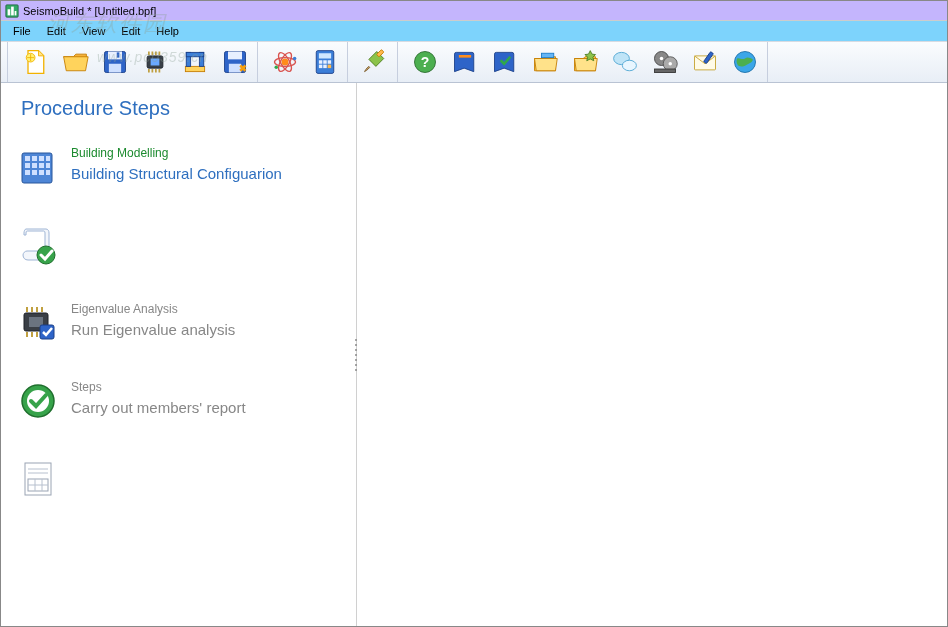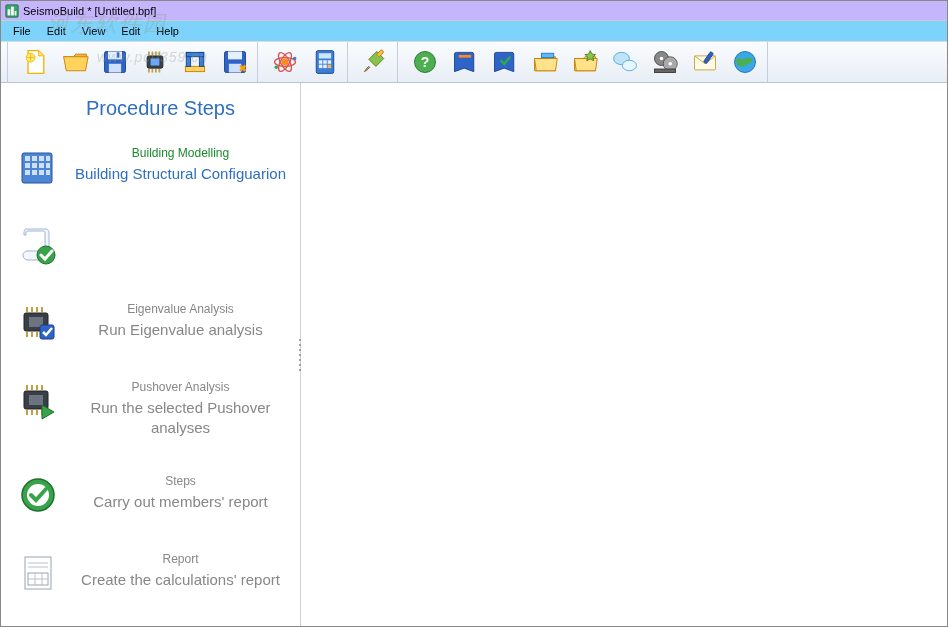--- a/index.html
+++ b/index.html
@@ -7,21 +7,21 @@
 .window { width: 100%; height: 100%; display: flex; flex-direction: column; border: 1px solid #888; }
 .titlebar { height: 20px; background: #c4b5fd; display: flex; align-items: center; padding: 0 4px; font-size: 11px; color: #000; border-bottom: 1px solid #ccc; }
 .titlebar .app-icon { width: 14px; height: 14px; margin-right: 4px; display: flex; align-items: center; justify-content: center; }
 .menubar { height: 20px; background: #7dd3fc; display: flex; align-items: center; padding: 0 4px; font-size: 11px; }
 .menubar .menu-item { padding: 2px 8px; cursor: default; }
 .toolbar { height: 42px; background: linear-gradient(#fafcfe, #e8eef6); border-top: 1px solid #d7dbe2; border-bottom: 1px solid #b9c3d3; display: flex; align-items: center; padding: 0 4px; }
 .toolbar .sep { width: 6px; height: 100%; border-left: 1px solid #c6cede; margin: 0 2px; }
 .toolbar .tb-btn { width: 38px; height: 36px; display: flex; align-items: center; justify-content: center; border: 1px solid transparent; border-radius: 3px; margin: 0 1px; cursor: default; }
 .toolbar svg { width: 28px; height: 28px; }
 .body { flex: 1; display: flex; min-height: 0; }
-.sidebar { width: 300px; background: #fff; border-right: 1px solid #d0d0d0; position: relative; padding: 14px 0 0 10px; text-align: center; }
+.sidebar { width: 356px; background: #fff; border-right: 1px solid #d0d0d0; position: relative; padding: 14px 0 0 10px; }
 .sidebar-resizer { position: absolute; right: -4px; top: 50%; transform: translateY(-50%); width: 8px; height: 60px; display: flex; flex-direction: column; align-items: center; justify-content: center; gap: 3px; }
 .sidebar-resizer .dot { width: 2px; height: 2px; background: #8a8a8a; border-radius: 50%; }
 .proc-title { color: #2e6fbf; font-size: 20px; font-weight: 400; margin: 0 0 18px 10px; }
 .step { display: flex; align-items: flex-start; padding: 8px 10px 8px 6px; margin-bottom: 20px; }
 .step-icon { width: 42px; height: 42px; flex: 0 0 42px; margin-right: 12px; display: flex; align-items: center; justify-content: center; }
 .step-icon svg { width: 40px; height: 40px; }
 .step-text { flex: 1; }
 .step-title { font-size: 12px; font-weight: 400; line-height: 1.3; }
 .step-sub { font-size: 15px; line-height: 1.35; margin-top: 2px; }
 .step.active .step-title { color: #1b8a2e; }
@@ -251,34 +251,20 @@
               <rect x="22" y="22" width="14" height="14" rx="2" fill="#2e64c8" stroke="#1a3f88"></rect>
               <path d="M25 29l3 3 6-7" stroke="#fff" stroke-width="2.5" fill="none"></path>
             </svg>
         </div>
         <div class="step-text">
           <div class="step-title">Eigenvalue Analysis</div>
           <div class="step-sub">Run Eigenvalue analysis</div>
         </div>
       </div>
 
-      <div class="step disabled">
-        <div class="step-icon">
-          <svg viewBox="0 0 40 40">
-              <rect x="6" y="10" width="24" height="18" rx="2" fill="#3a3f46" stroke="#1e2228"></rect>
-              <rect x="11" y="14" width="14" height="10" fill="#6b7480"></rect>
-              <path d="M9 9V4M14 9V4M19 9V4M24 9V4M9 29v5M14 29v5M19 29v5M24 29v5" stroke="#c0a040" stroke-width="2"></path>
-              <path d="M24 24l12 7-12 7z" fill="#37a34a" stroke="#1f6f2d"></path>
-            </svg>
-        </div>
-        <div class="step-text">
-          <div class="step-title">Pushover Analysis</div>
-          <div class="step-sub">Run the selected Pushover analyses</div>
-        </div>
-      </div>
 
       <div class="step disabled">
         <div class="step-icon">
           <svg viewBox="0 0 40 40">
               <circle cx="20" cy="20" r="16" fill="#37a34a" stroke="#1f6f2d" stroke-width="1.5"></circle>
               <circle cx="20" cy="20" r="11" fill="#fff"></circle>
               <path d="M13 20l5 5 10-11" stroke="#37a34a" stroke-width="4" fill="none" stroke-linecap="round"></path>
             </svg>
         </div>
         <div class="step-text">
@@ -292,24 +278,20 @@
           <svg viewBox="0 0 40 40">
               <rect x="7" y="4" width="26" height="32" fill="#fff" stroke="#9aa4b3"></rect>
               <line x1="10" y1="10" x2="30" y2="10" stroke="#b7c0ce"></line>
               <line x1="10" y1="14" x2="30" y2="14" stroke="#b7c0ce"></line>
               <rect x="10" y="20" width="20" height="12" fill="none" stroke="#9aa4b3"></rect>
               <line x1="10" y1="26" x2="30" y2="26" stroke="#b7c0ce"></line>
               <line x1="17" y1="20" x2="17" y2="32" stroke="#b7c0ce"></line>
               <line x1="24" y1="20" x2="24" y2="32" stroke="#b7c0ce"></line>
             </svg>
         </div>
-        <div class="step-text">
-          <div class="step-title">Report</div>
-          <div class="step-sub">Create the calculations' report</div>
-        </div>
       </div>
 
       <div class="sidebar-resizer">
         <div class="dot"></div>
           <div class="dot"></div>
           <div class="dot"></div>
           <div class="dot"></div>
           <div class="dot"></div>
           <div class="dot"></div>
           <div class="dot"></div>

